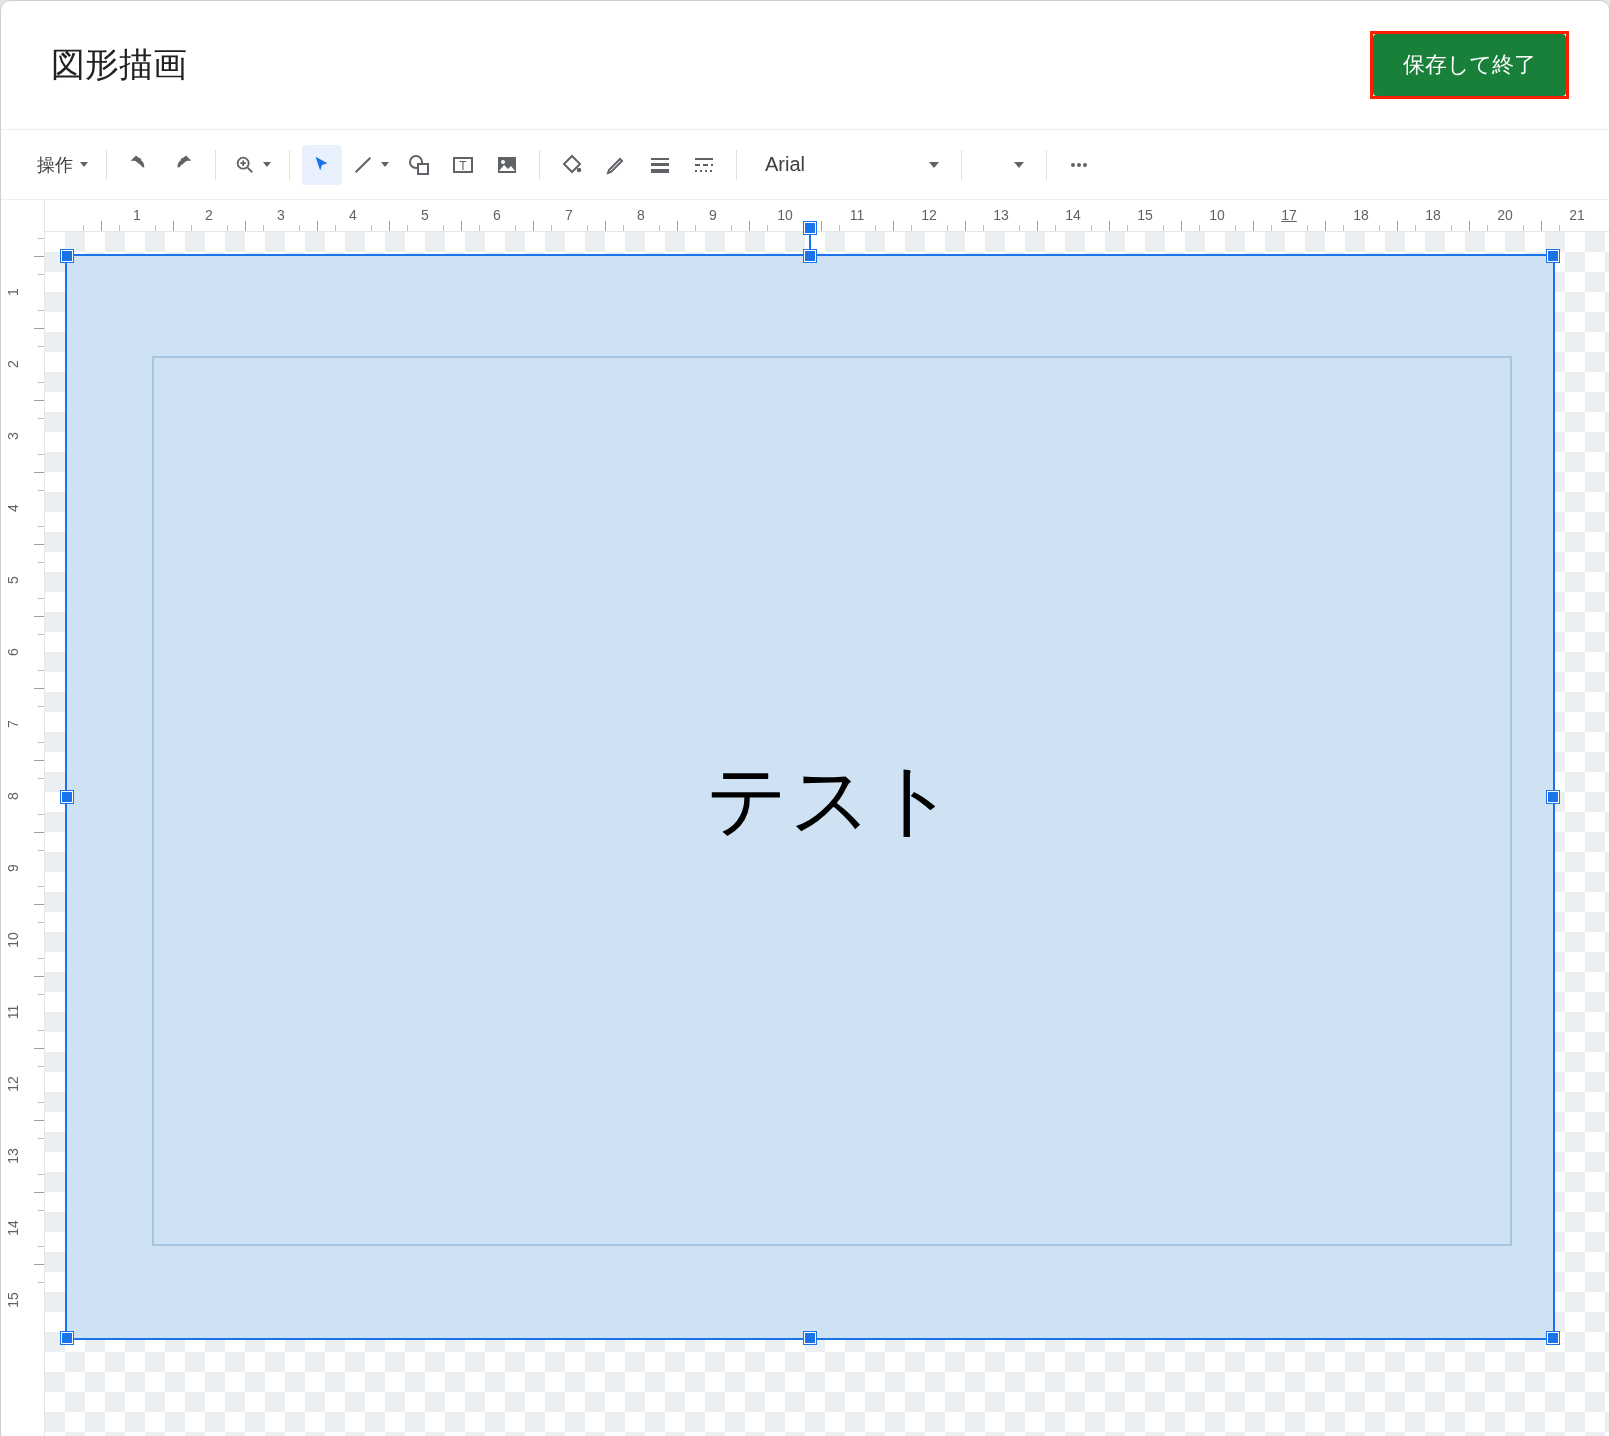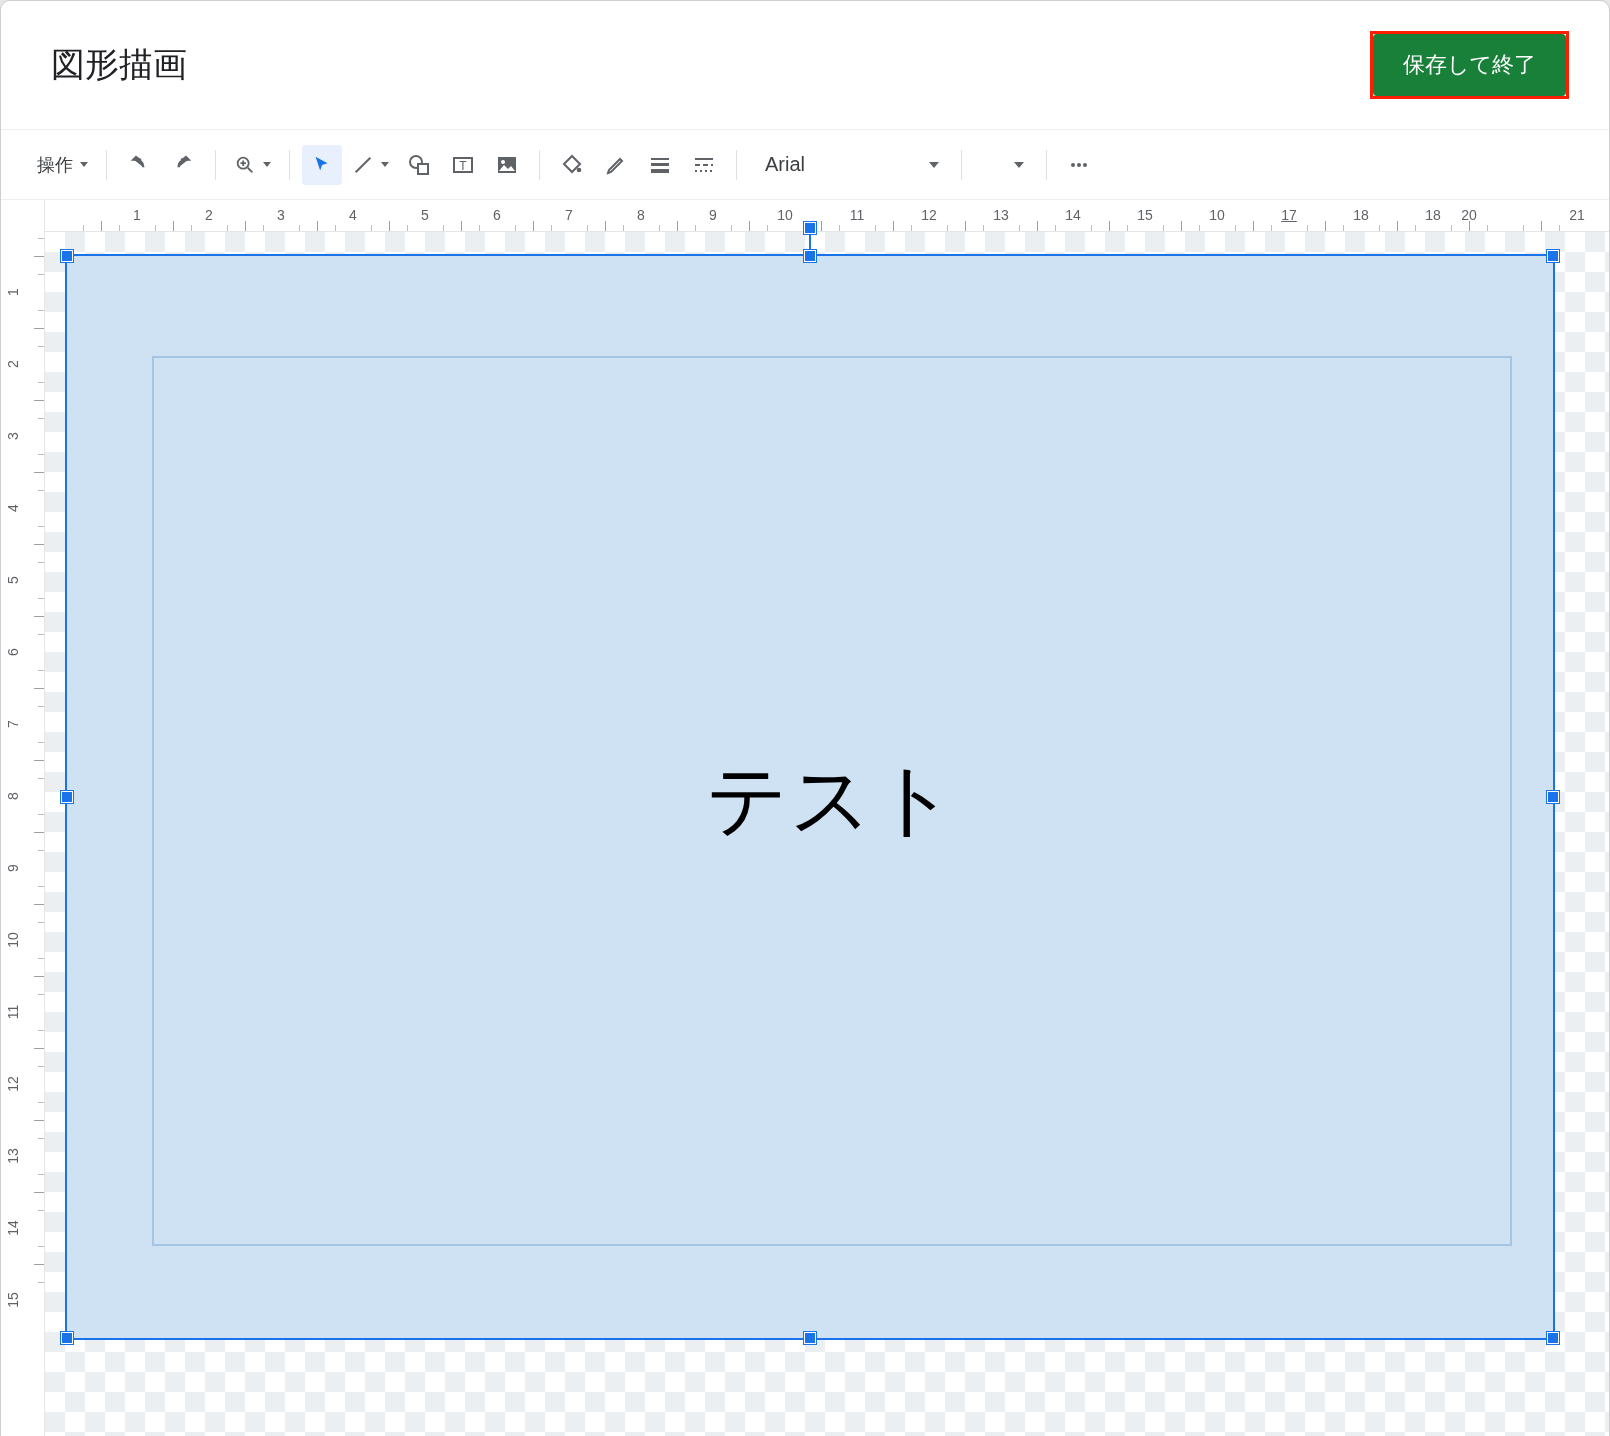--- a/index.html
+++ b/index.html
@@ -460,21 +460,21 @@
           <div class="minor2" style="left: 1208px;"></div>
           <div class="minor" style="left: 1226px;"></div>
           <div class="num" style="left: 1316px;">18</div>
           <div class="minor" style="left: 1262px;"></div>
           <div class="minor2" style="left: 1280px;"></div>
           <div class="minor" style="left: 1298px;"></div>
           <div class="num" style="left: 1388px;">18</div>
           <div class="minor" style="left: 1334px;"></div>
           <div class="minor2" style="left: 1352px;"></div>
           <div class="minor" style="left: 1370px;"></div>
-          <div class="num" style="left: 1424px; text-align: right;">20</div>
+          <div class="num" style="left: 1460px; text-align: right;">20</div>
           <div class="minor" style="left: 1406px;"></div>
           <div class="minor2" style="left: 1424px;"></div>
           <div class="minor" style="left: 1442px;"></div>
           <div class="num" style="left: 1532px;">21</div>
           <div class="minor" style="left: 1478px;"></div>
           <div class="minor2" style="left: 1496px;"></div>
           <div class="minor" style="left: 1514px;"></div>
         </div>
       <div class="canvas">
 

